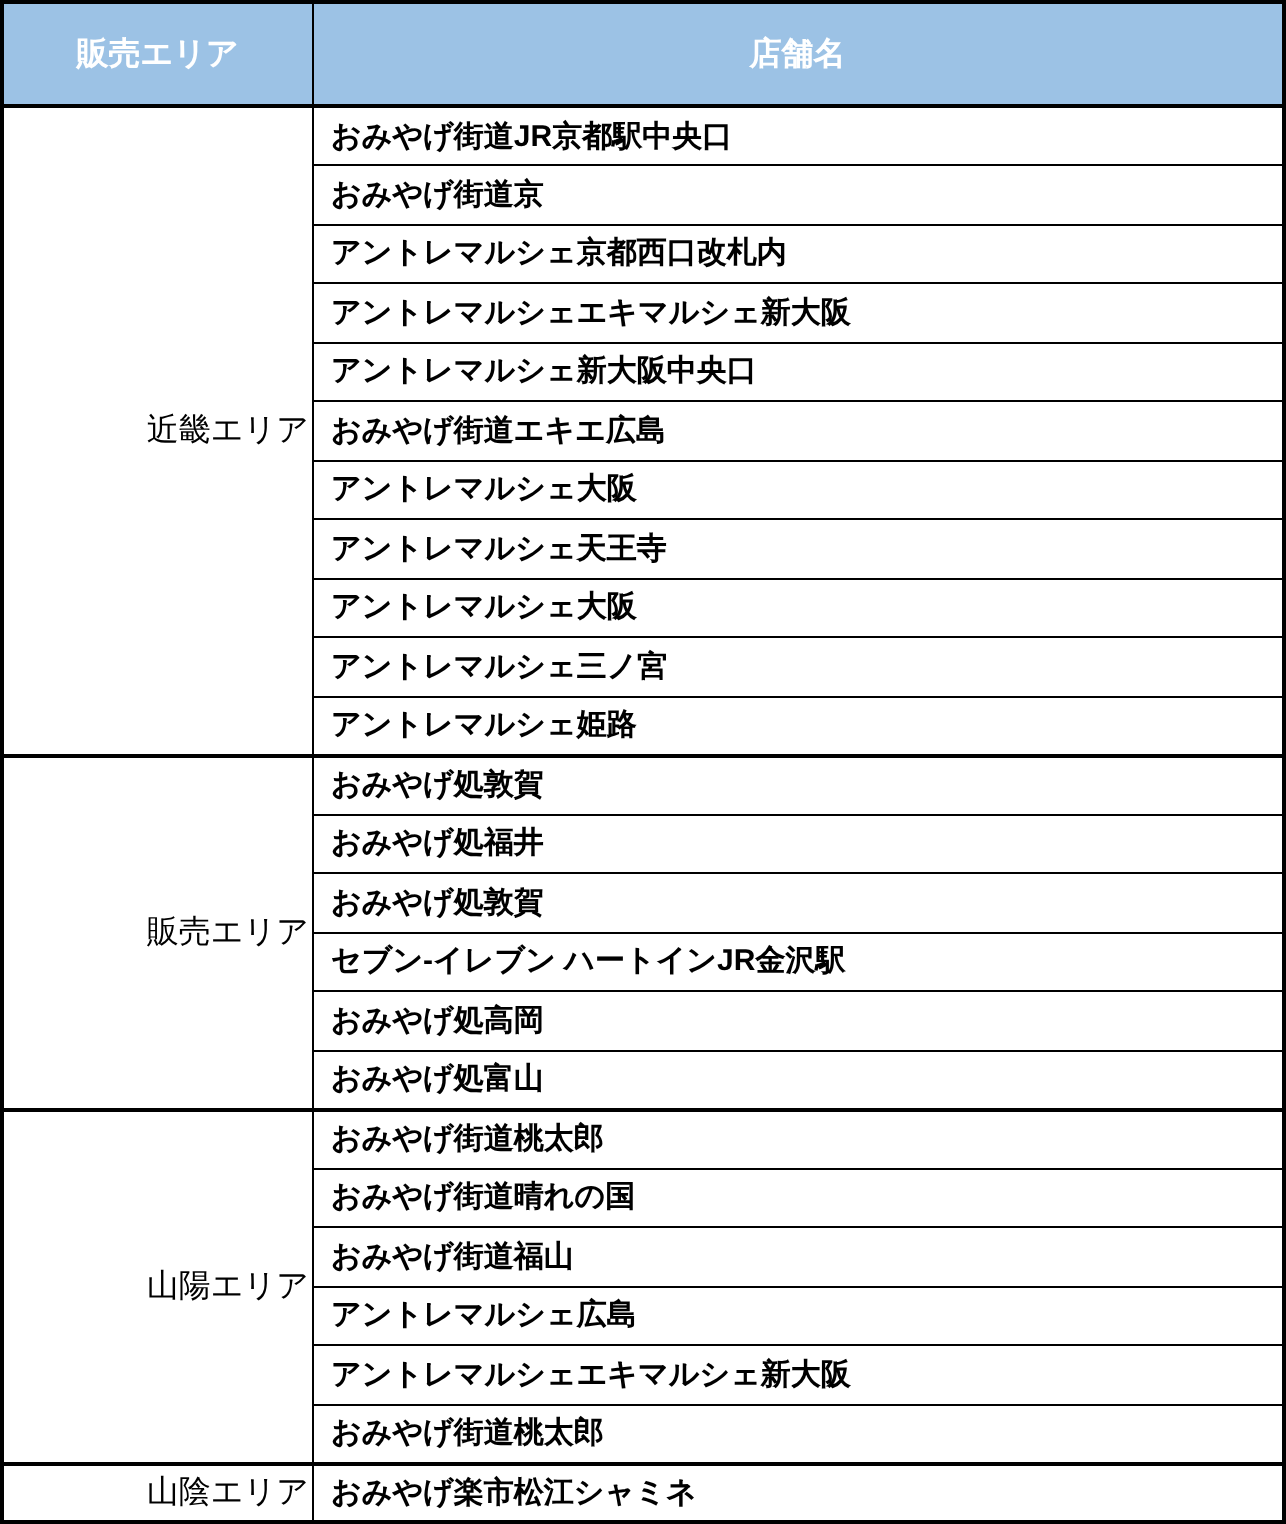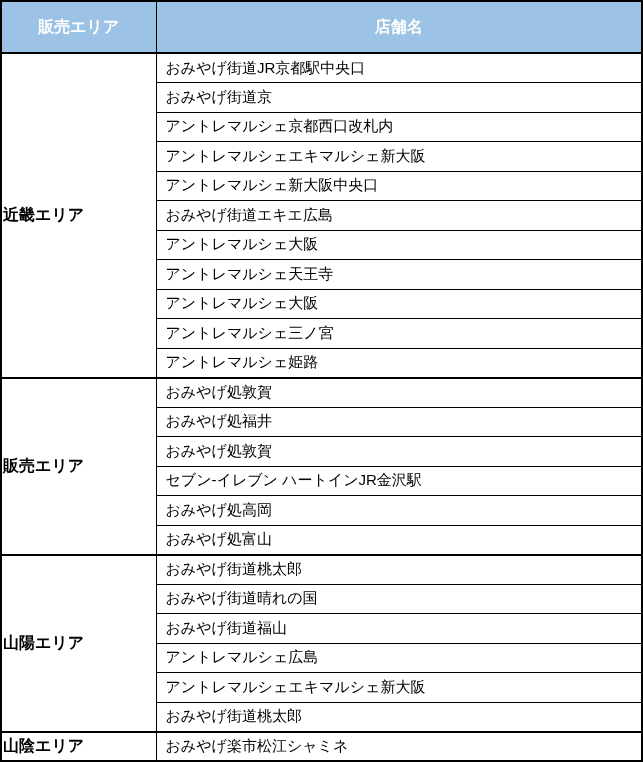--- a/index.html
+++ b/index.html
@@ -32,29 +32,29 @@
     background: var(--header-bg);
     color: var(--header-text);
     font-weight: bold;
     font-size: 16px;
     height: 52px;
     text-align: center;
     vertical-align: middle;
     border-bottom: 2px solid var(--border);
   }
   td.area-cell {
-    text-align: left;
+    text-align: right;
     vertical-align: middle;
-    font-weight: bold;
+    font-weight: normal;
     font-size: 16px;
   }
   td.store-cell {
     text-align: left;
     vertical-align: middle;
-    font-weight: normal;
+    font-weight: bold;
     font-size: 15px;
     padding: 2px 20px 2px 9px;
   }
   tbody tr { height: 29px; }
   tr.group-start > td { border-top: 2px solid var(--border); }
 </style>
 </head>
 <body>
 
 <table class="store-table">

